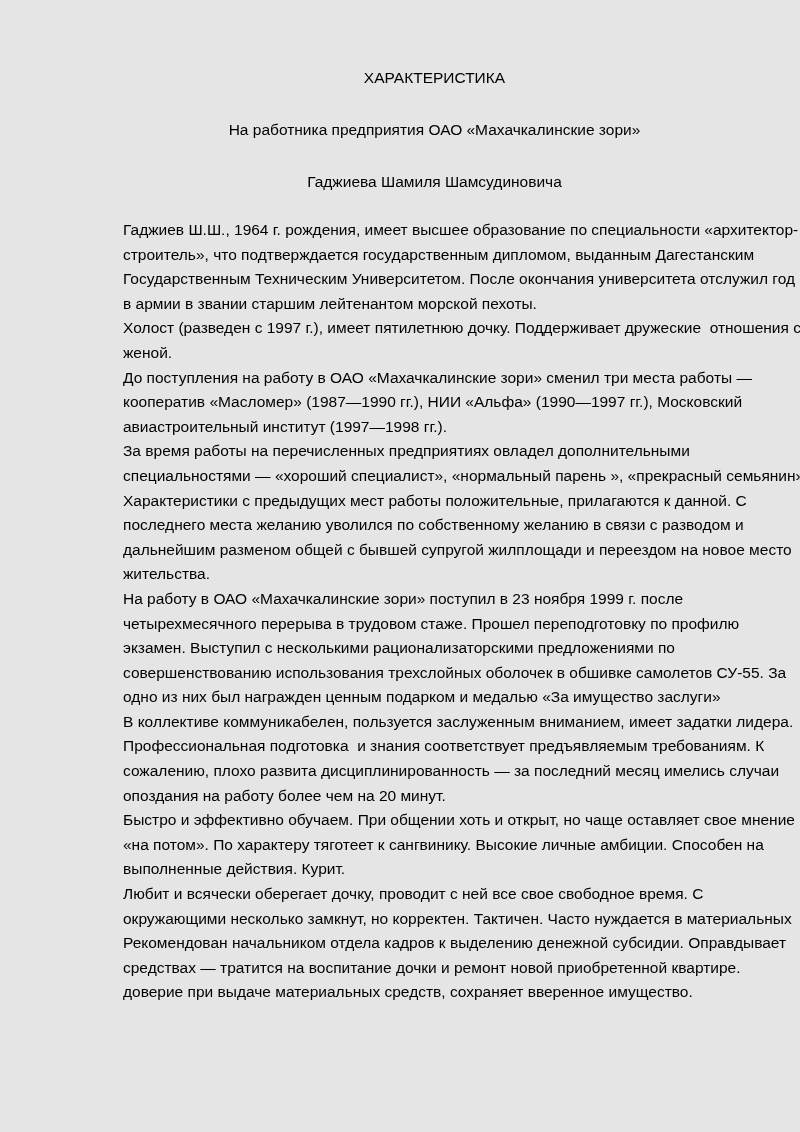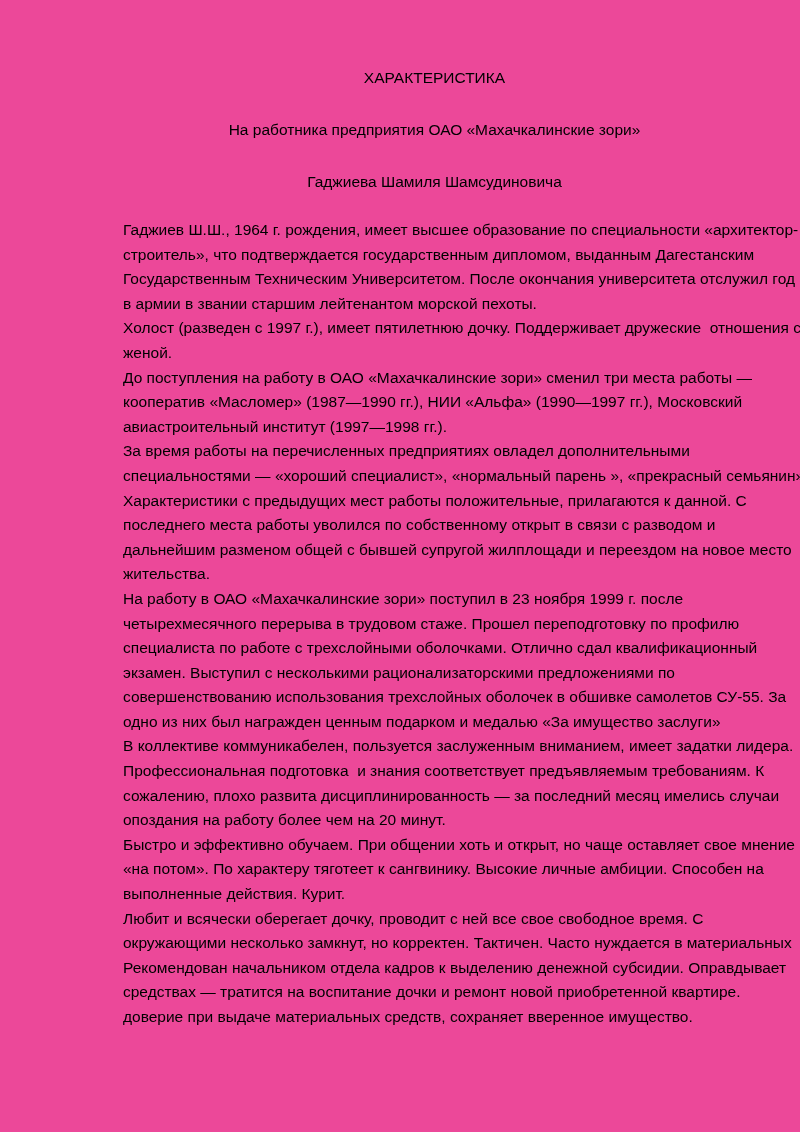--- a/index.html
+++ b/index.html
@@ -4,21 +4,21 @@
 <style>
   html, body {
     margin: 0;
     padding: 0;
     background: #ffffff;
   }
   .page {
     position: relative;
     width: 800px;
     height: 1132px;
-    background: #ec4899;
+    background: #e5e5e5;
     color: #000000;
     font-family: "Liberation Sans", sans-serif;
     font-size: 15.5px;
     box-sizing: border-box;
     padding: 65px 36px 0 105px;
     overflow: hidden;
   }
   .heading {
     text-align: center;
     line-height: 26px;
@@ -61,28 +61,27 @@
       </div>
       <div class="paragraph">
         <div class="line">До поступления на работу в ОАО «Махачкалинские зори» сменил три места работы —</div>
         <div class="line">кооператив «Масломер» (1987—1990 гг.), НИИ «Альфа» (1990—1997 гг.), Московский</div>
         <div class="line">авиастроительный институт (1997—1998 гг.).</div>
       </div>
       <div class="paragraph">
         <div class="line">За время работы на перечисленных предприятиях овладел дополнительными</div>
         <div class="line">специальностями — «хороший специалист», «нормальный парень », «прекрасный семьянин».</div>
         <div class="line">Характеристики с предыдущих мест работы положительные, прилагаются к данной. С</div>
-        <div class="line">последнего места работы уволился по собственному открыт в связи с разводом и</div>
+        <div class="line">последнего места желанию уволился по собственному желанию в связи с разводом и</div>
         <div class="line">дальнейшим разменом общей с бывшей супругой жилплощади и переездом на новое место</div>
         <div class="line">жительства.</div>
       </div>
       <div class="paragraph">
         <div class="line">На работу в ОАО «Махачкалинские зори» поступил в 23 ноября 1999 г. после</div>
         <div class="line">четырехмесячного перерыва в трудовом стаже. Прошел переподготовку по профилю</div>
-        <div class="line">специалиста по работе с трехслойными оболочками. Отлично сдал квалификационный</div>
         <div class="line">экзамен. Выступил с несколькими рационализаторскими предложениями по</div>
         <div class="line">совершенствованию использования трехслойных оболочек в обшивке самолетов СУ-55. За</div>
         <div class="line">одно из них был награжден ценным подарком и медалью «За имущество заслуги»</div>
       </div>
       <div class="paragraph">
         <div class="line">В коллективе коммуникабелен, пользуется заслуженным вниманием, имеет задатки лидера.</div>
         <div class="line">Профессиональная подготовка  и знания соответствует предъявляемым требованиям. К</div>
         <div class="line">сожалению, плохо развита дисциплинированность — за последний месяц имелись случаи</div>
         <div class="line">опоздания на работу более чем на 20 минут.</div>
       </div>

